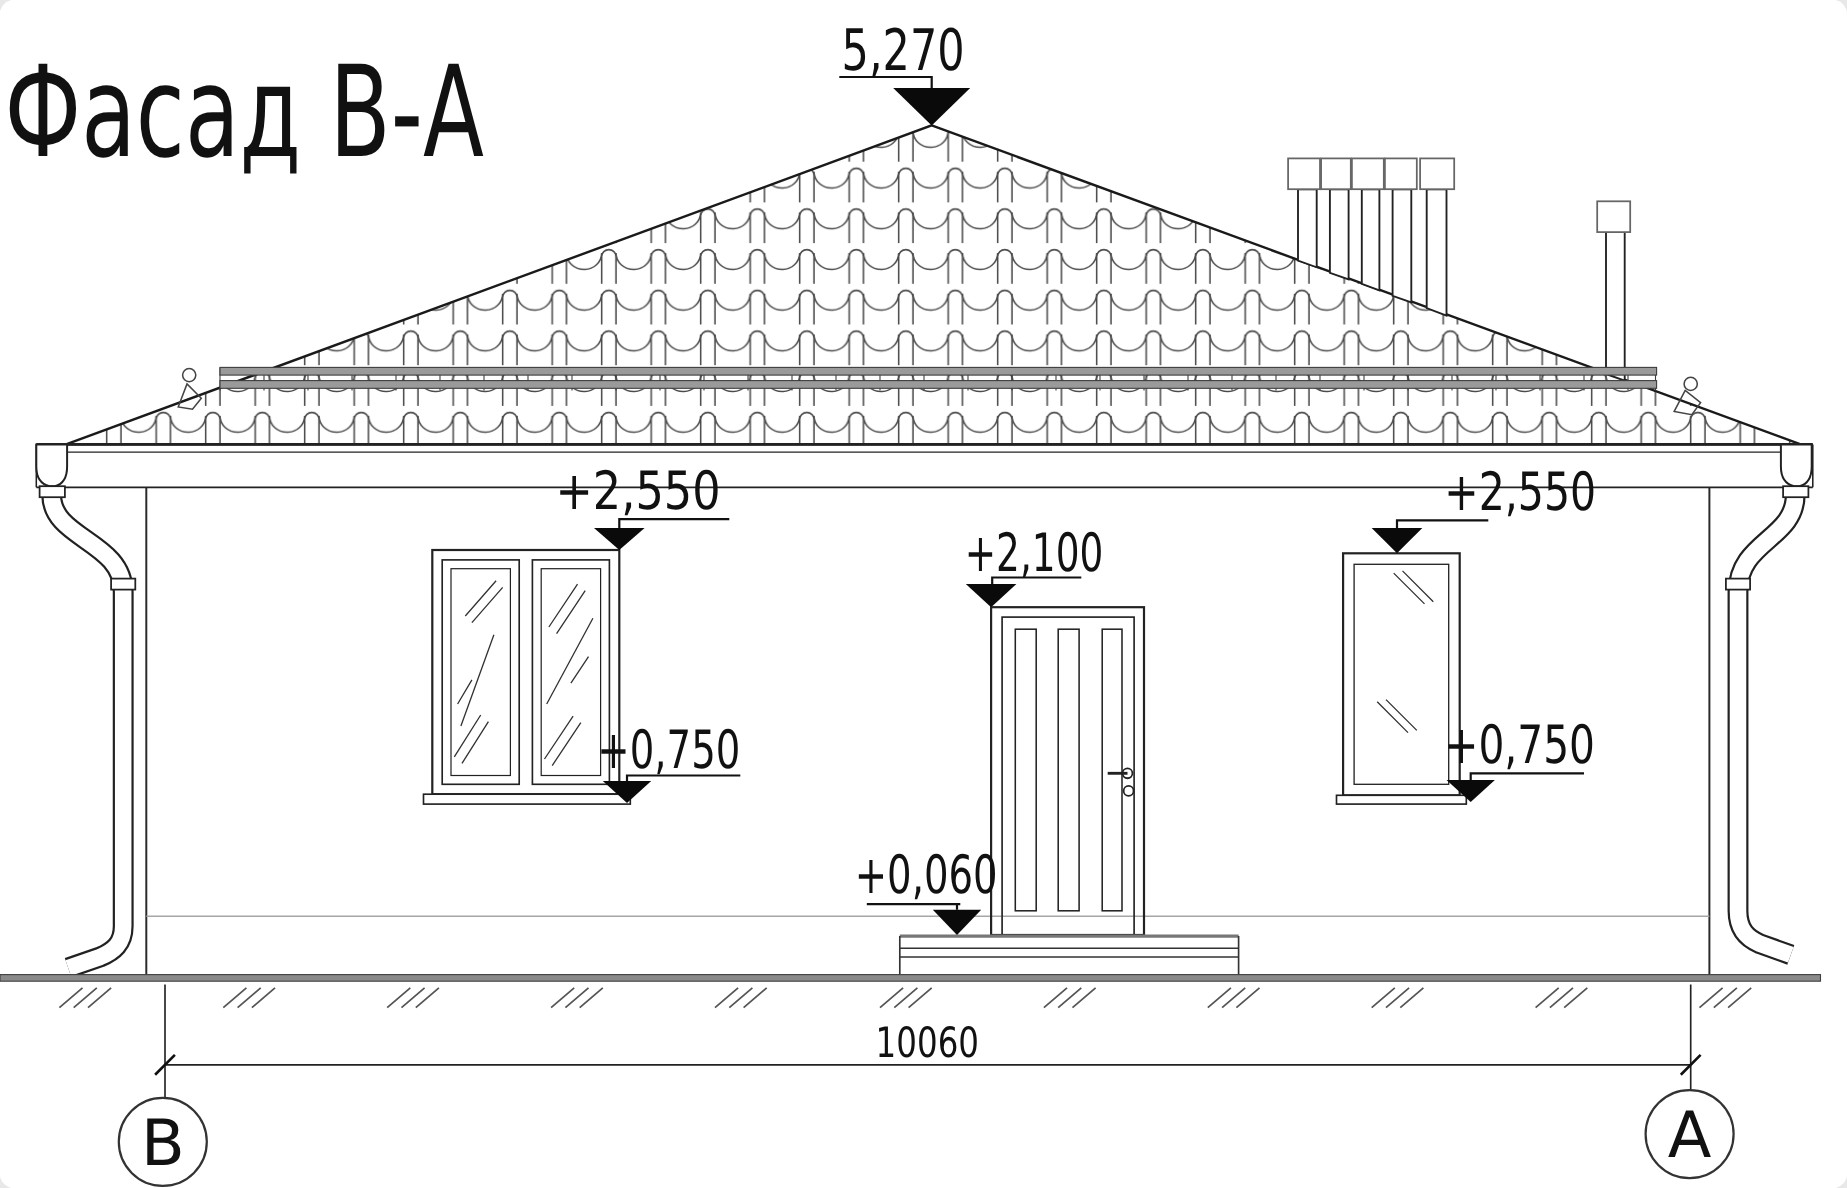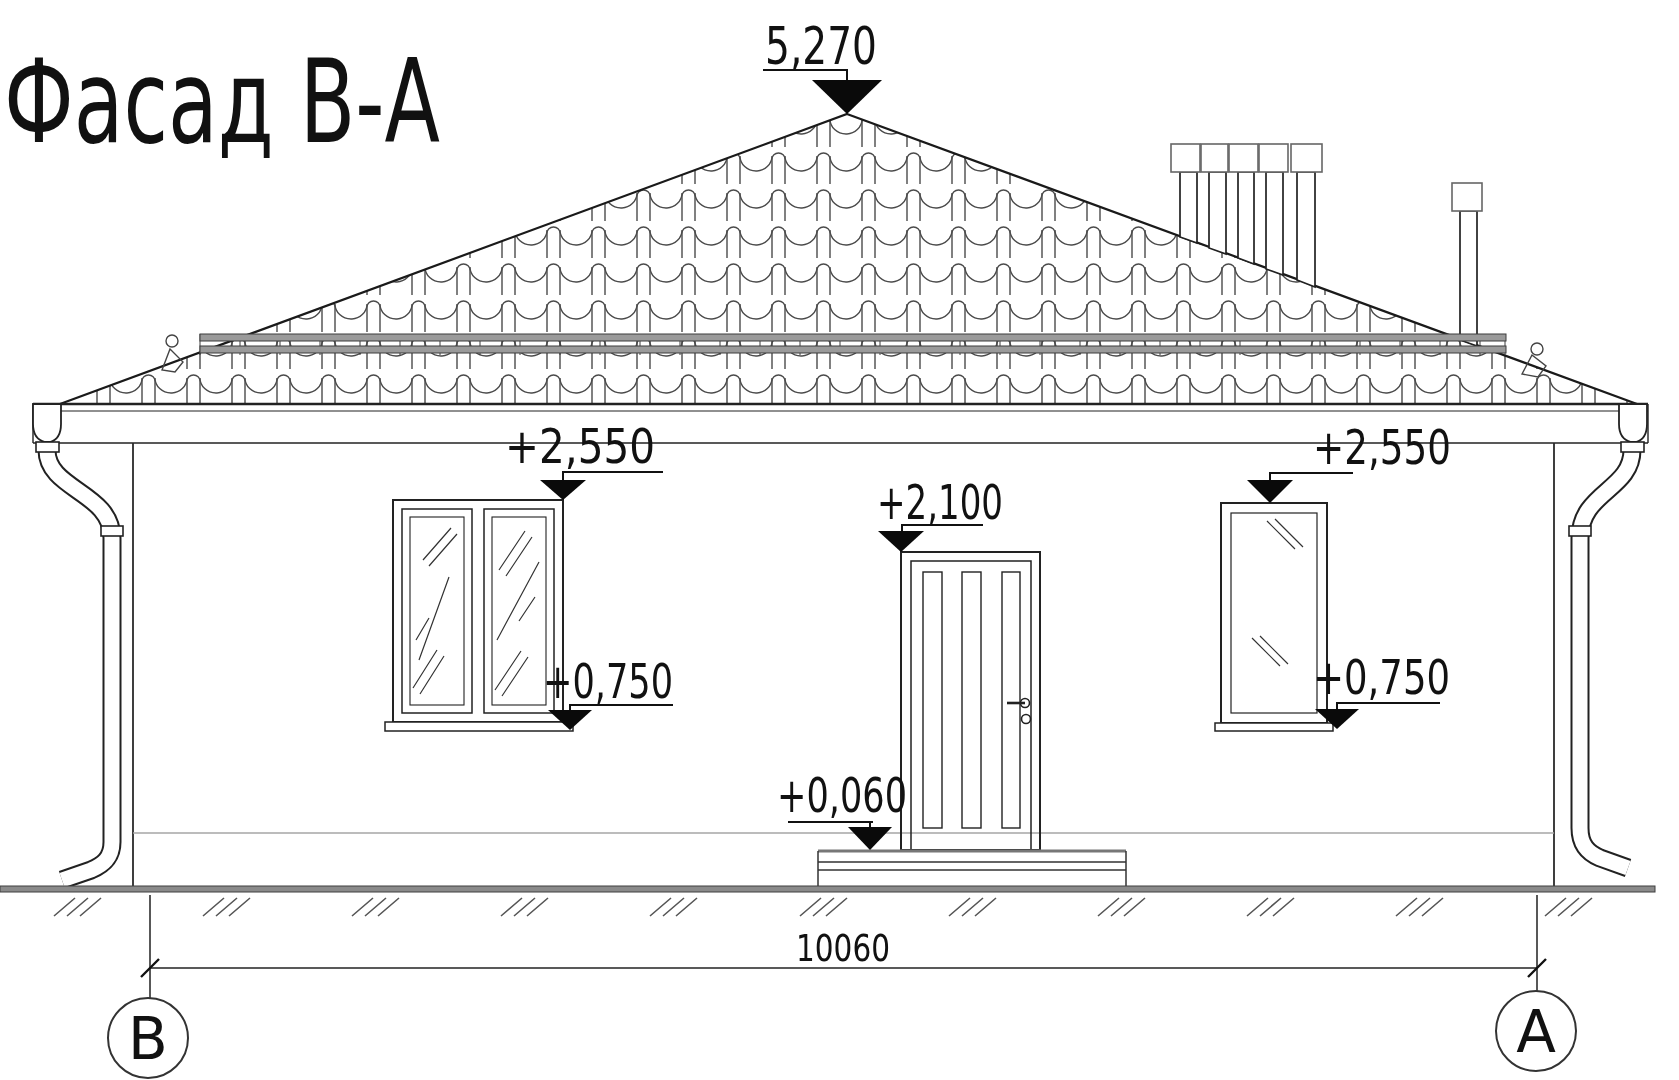--- a/index.html
+++ b/index.html
@@ -1,18 +1,18 @@
 <!DOCTYPE html>
 <html><head>
 <meta charset="utf-8">
 <style>
   html,body{margin:0;padding:0;background:#e8e8e8;}
   .sheet{
     position:relative;width:1679px;height:1080px;background:#ffffff;
-    font-family:"DejaVu Sans","Liberation Sans",sans-serif;overflow:hidden;
+    font-family:"DejaVu Sans","Liberation Sans",sans-serif;overflow:hidden;border-radius:13px;
   }
   svg text{font-family:"DejaVu Sans","Liberation Sans",sans-serif;fill:#111;}
   .title-text{font-weight:500;}
 </style>
 </head>
 <body>
 
 <div class="sheet">
 <svg width="1679" height="1080" viewBox="0 0 1679 1080">
   <defs>

